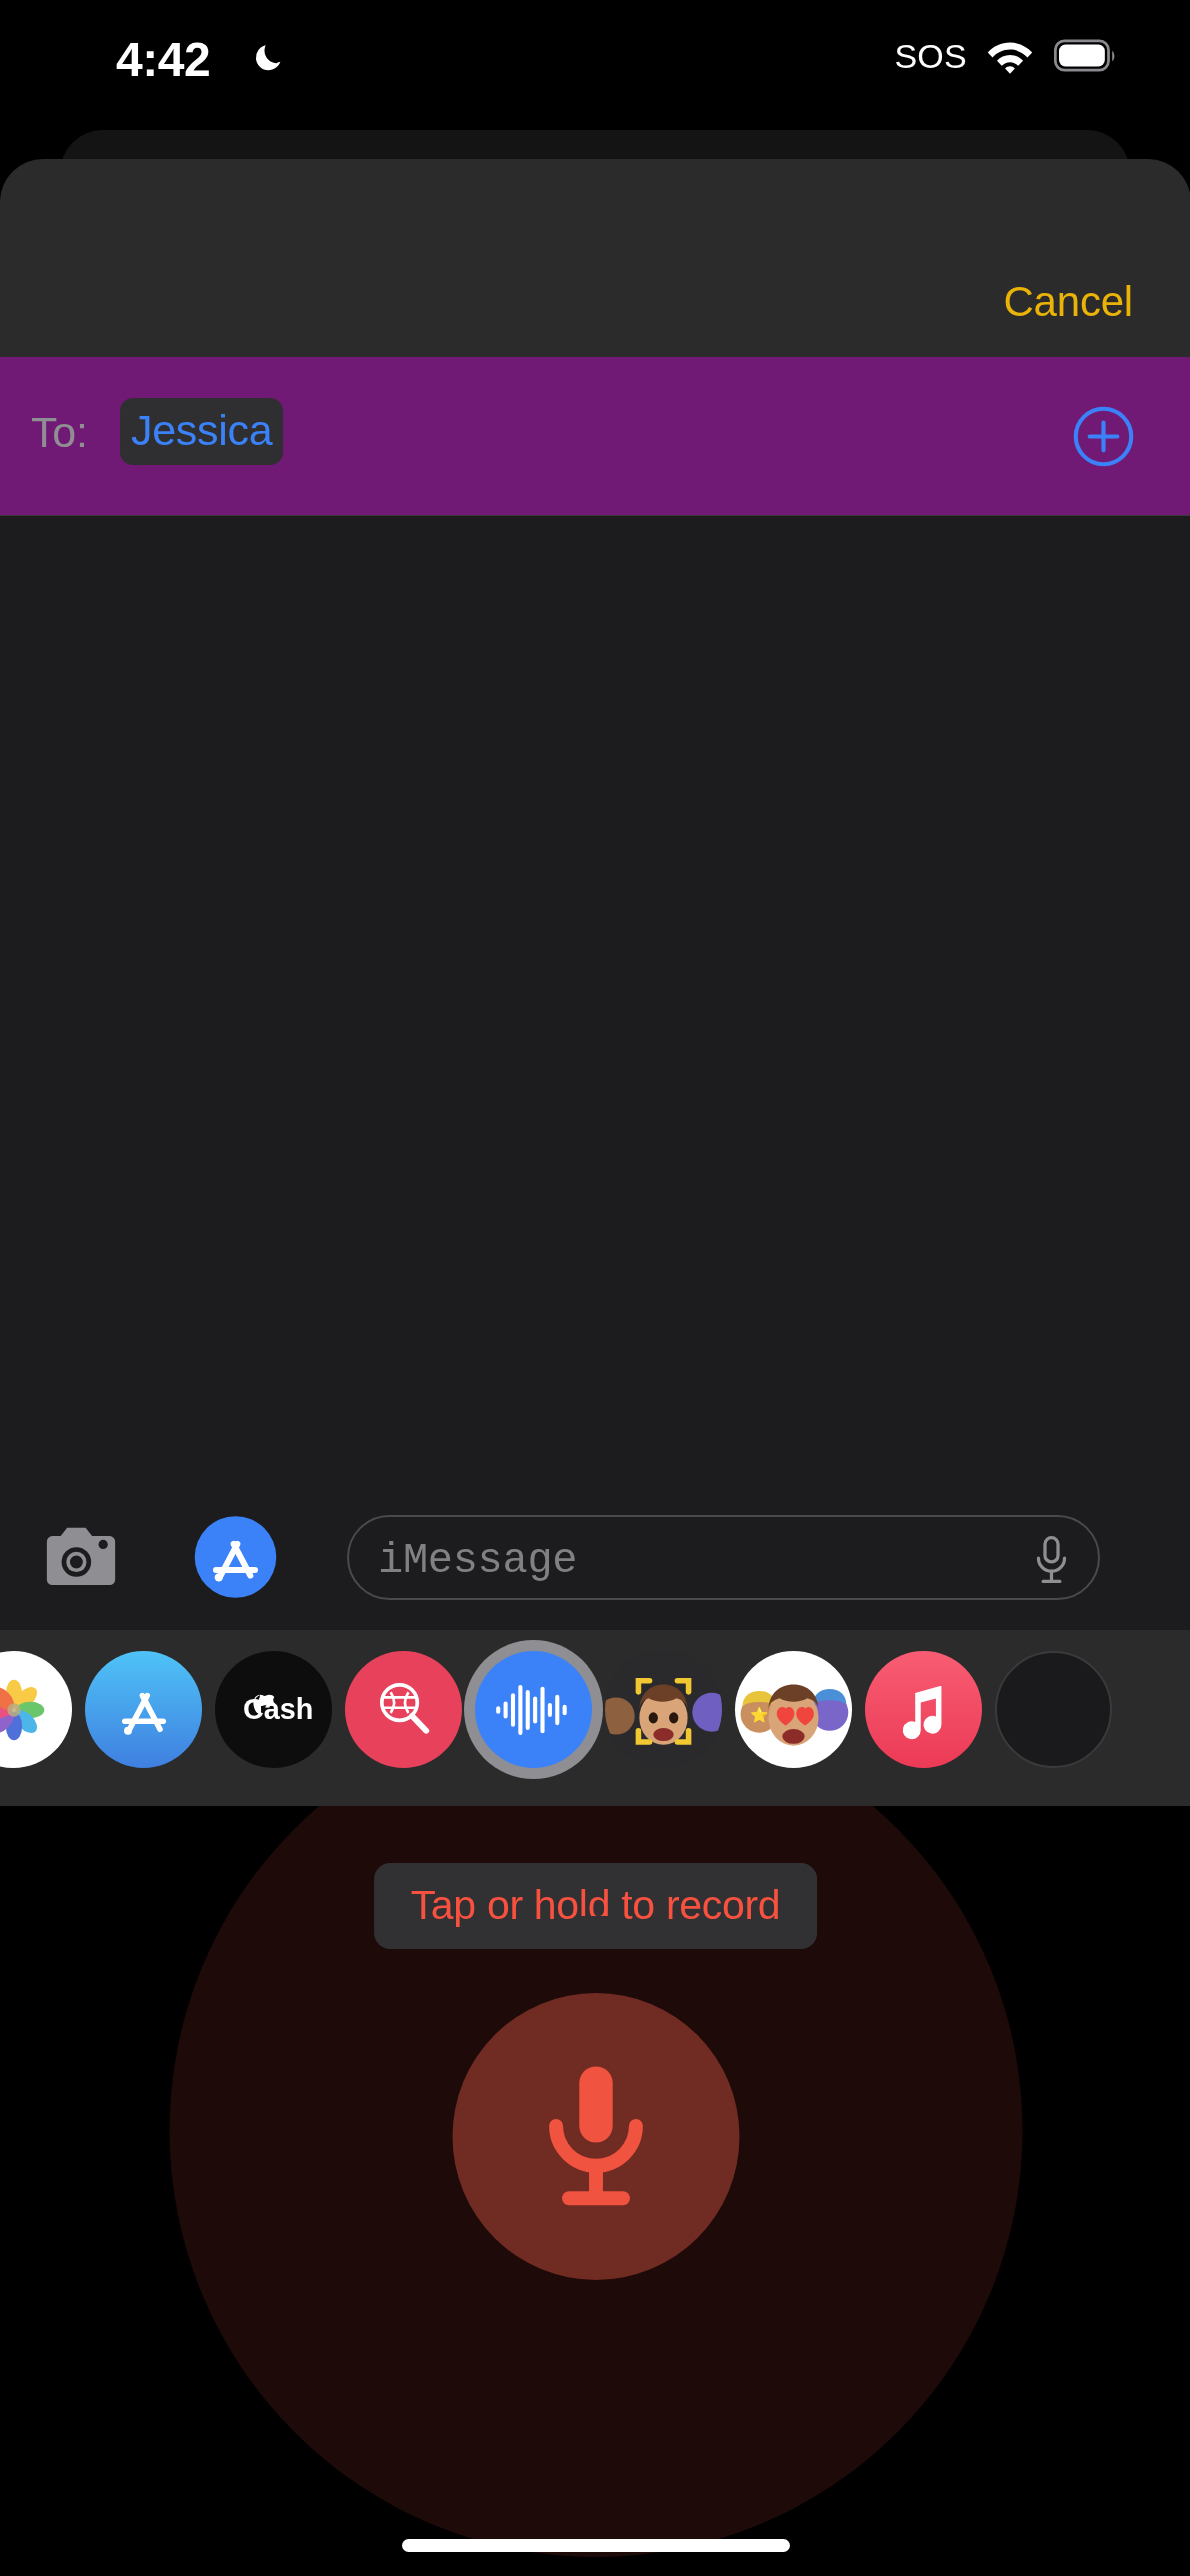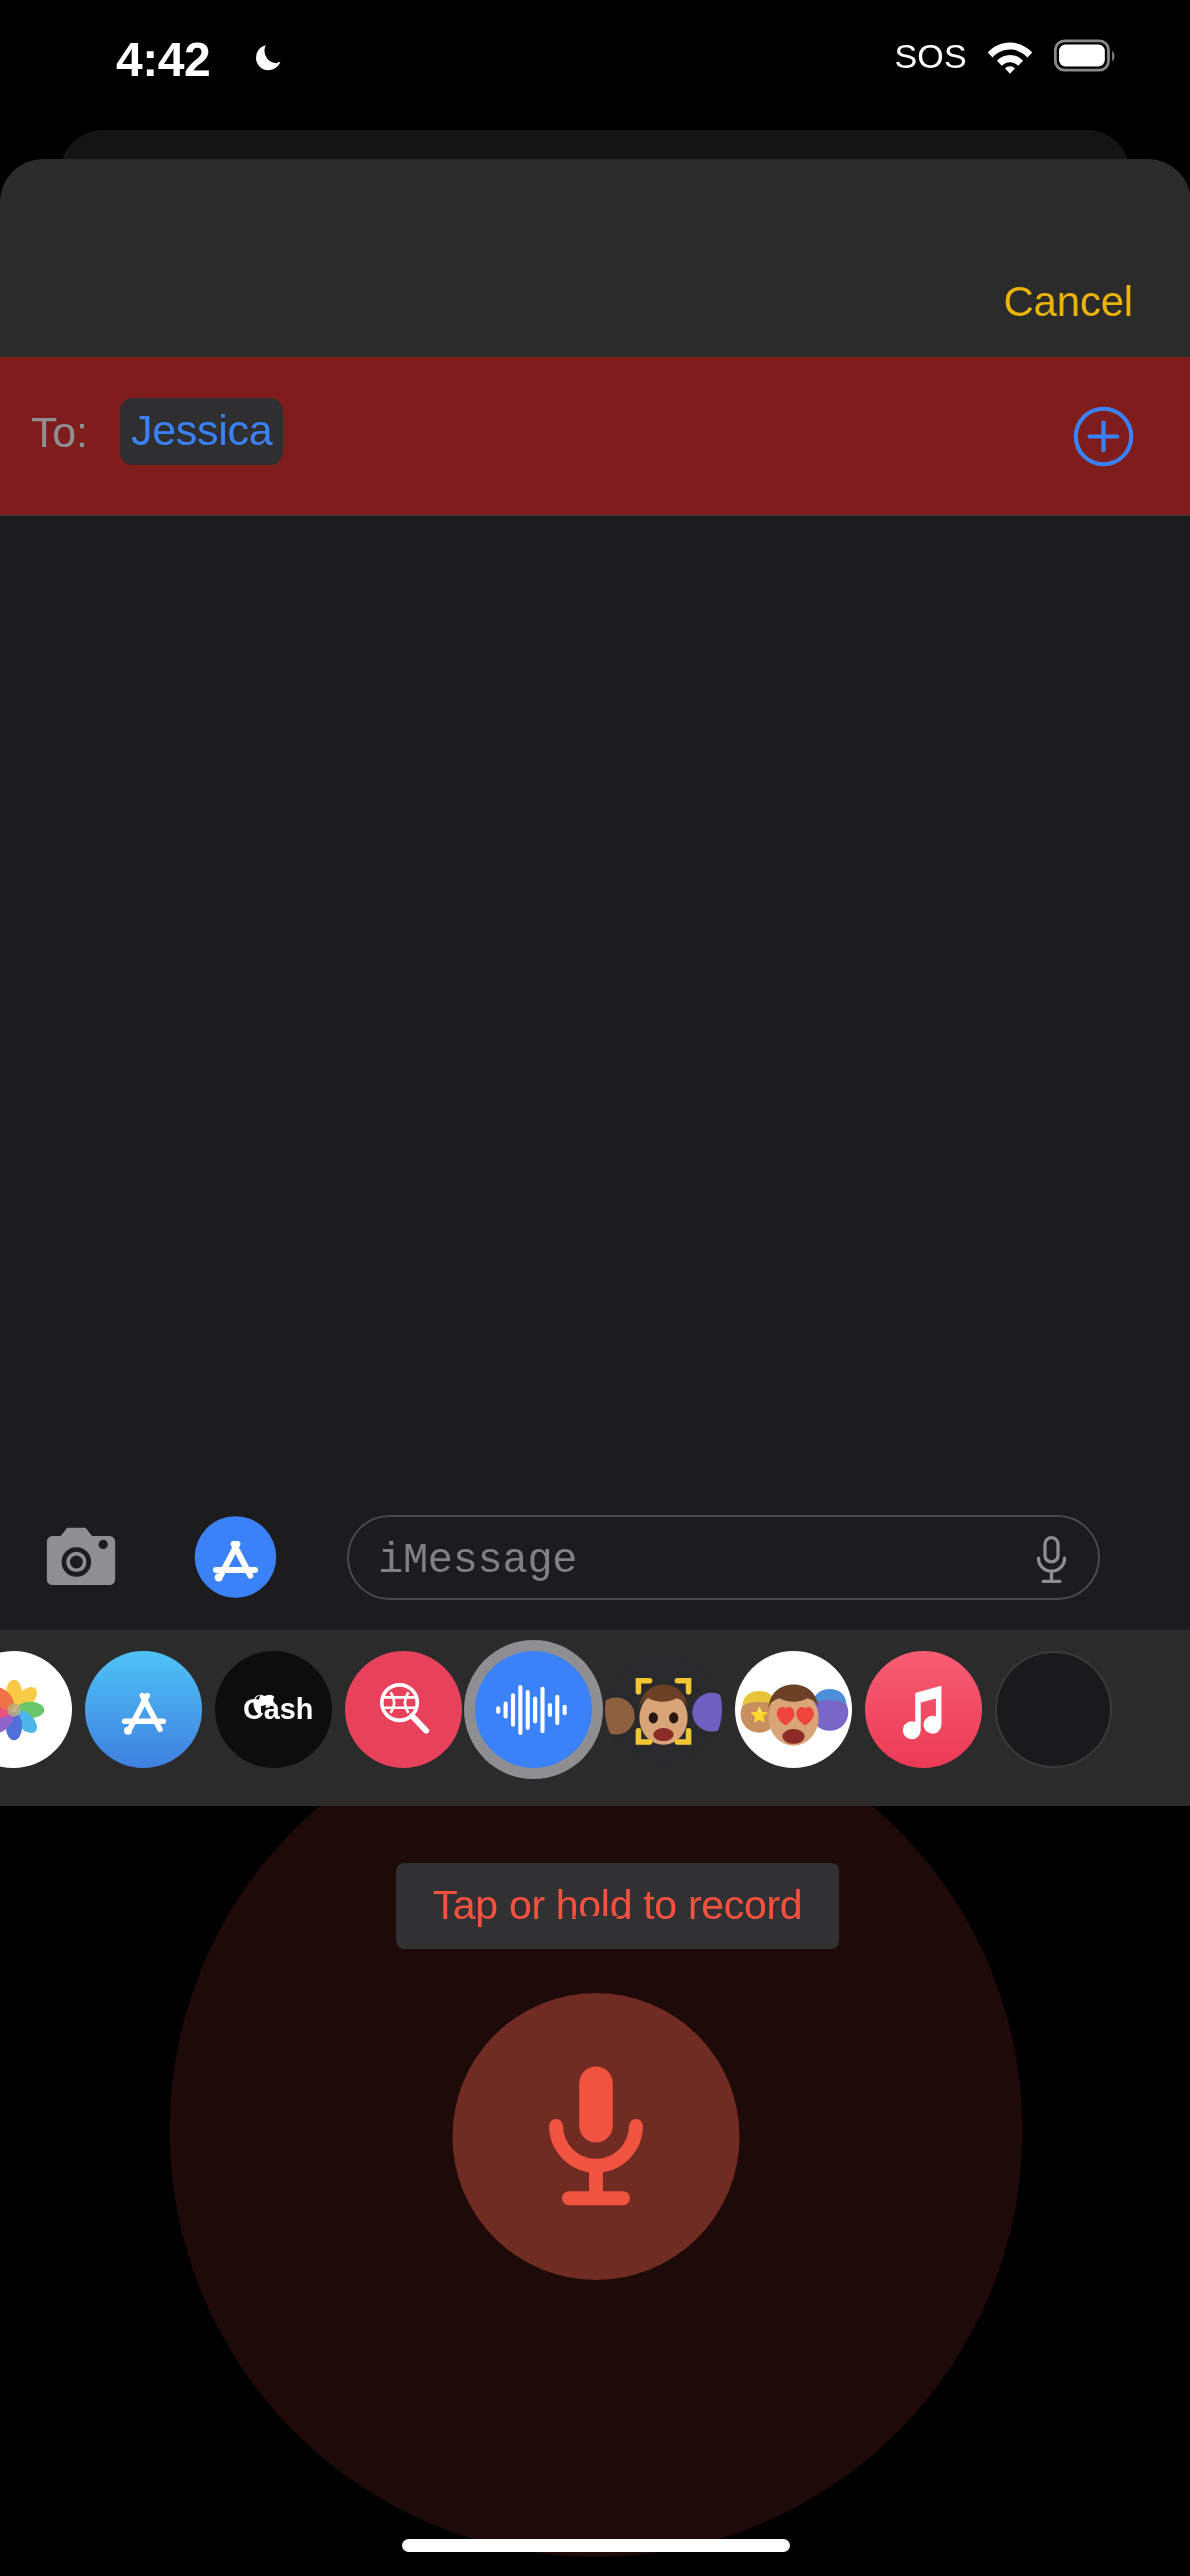--- a/index.html
+++ b/index.html
@@ -51,21 +51,21 @@
     position:absolute; left:0; right:0; top:116px; text-align:center;
     font-size:43px; font-weight:700; color:#fff; letter-spacing:-0.3px;
   }
   #cancel-button {
     position:absolute; right:58px; top:119px;
     font-size:42px; color:#eab308; letter-spacing:-0.2px; cursor:pointer;
   }
 
   
   #to-field {
-    position:relative; width:100%; height:159px; background:#7f1d1d;
+    position:relative; width:100%; height:159px; background:#701a75;
     border-bottom:1.9px solid #3a3a3c;
   }
   #to-label {
     position:absolute; left:31px; top:51px;
     font-size:43px; color:#8e8e93; letter-spacing:-0.2px;
   }
   #recipient-token {
     position:absolute; left:120px; top:41px;
     background:#2f2f31; border-radius:13px;
     padding:8.3px 11px 10.2px 11px;
@@ -135,23 +135,22 @@
     position:absolute; left:0; top:1806px; width:1191px; height:770px;
     background:#000; overflow:hidden; z-index:4;
   }
   #record-halo {
     position:absolute; left:50%; transform:translateX(-50%);
     top:-102px; width:853px; height:853px; border-radius:50%;
     background:#1e0a08;
   }
   #record-tooltip {
     position:absolute; left:50%; transform:translateX(-50%); top:57px;
-    background:#313133; border-radius:8px; padding:18.5px 37px 20.4px 37px;
+    background:#313133; border-radius:16px; padding:18.5px 37px 20.4px 37px;
     z-index:3;
-    margin-left:22px;
   }
   #record-tooltip-text {
     font-size:41px; color:#f8513f; letter-spacing:-0.3px; white-space:nowrap;
   }
   #record-tooltip-tail {
     position:absolute; left:50%; transform:translateX(-50%); top:110px;
     width:0; height:0;
     border-left:22px solid transparent; border-right:22px solid transparent;
     border-top:24px solid #313133; z-index:3;
   }

